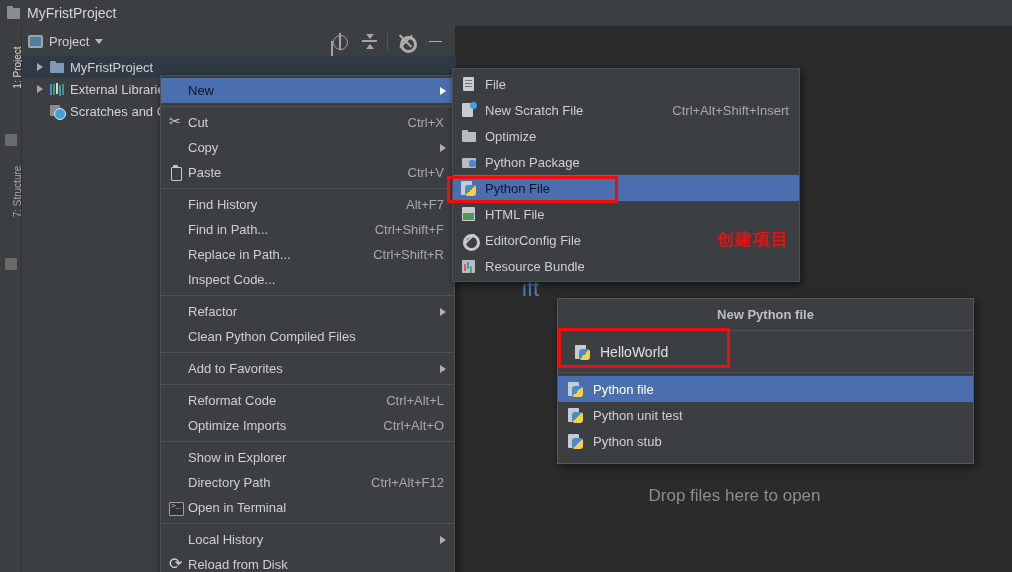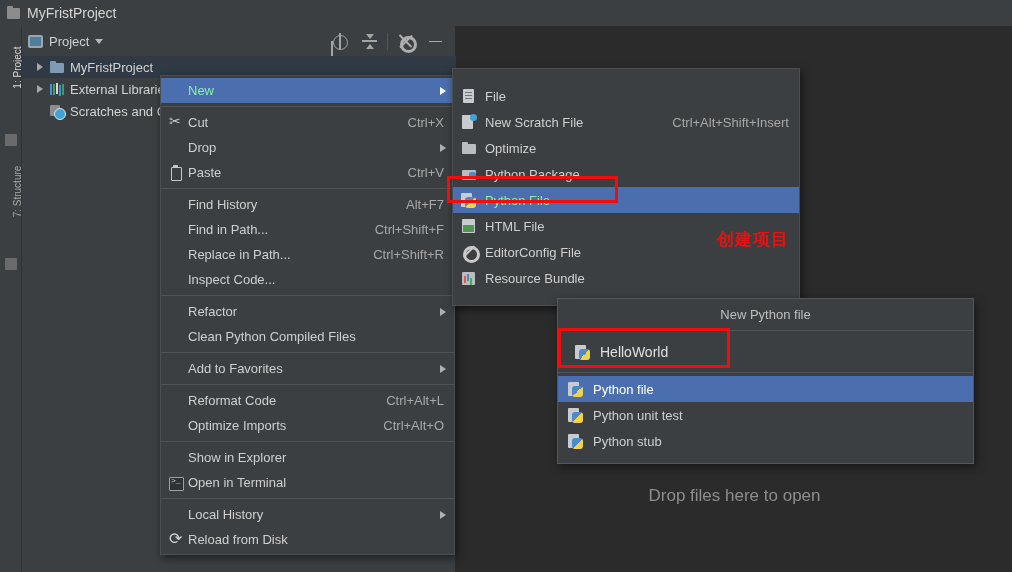--- a/index.html
+++ b/index.html
@@ -168,21 +168,21 @@
   .ctxmenu {
     position:absolute; left:160px; top:75px; width:295px;
     background:#3c3f41; border:1px solid #4c4f51;
     box-shadow:2px 3px 8px rgba(0,0,0,.55);
     padding:2px 0;
   }
   .mi {
     height:25px; display:flex; align-items:center; position:relative;
     padding-left:6px; color:#cfcfcf; font-size:13px; white-space:nowrap;
   }
-  .mi.selected { background:#4b6eaf; color:#86efac;align-items:center; }
+  .mi.selected { background:#4b6eaf; color:#0f172a;align-items:center; }
   .mi-ico { width:18px; flex:0 0 18px; height:16px; position:relative; margin-right:3px; }
   .mi-label { flex:1; }
   .mi-shortcut { color:#a8a8a8; font-size:13px; padding-right:10px; }
   .mi-sub {
     position:absolute; right:8px; top:50%; margin-top:-4px;
     width:0;height:0;border-top:4px solid transparent;border-bottom:4px solid transparent;
     border-left:6px solid #b0b0b0;
   }
   .mi.selected .mi-sub { border-left-color:#ffffff; }
   .msep { height:1px; background:#4f5355; margin:3px 0; }
@@ -209,21 +209,21 @@
   }
   .g-reload:before{
     content:"\27F3"; position:absolute; left:2px; top:-3px; font-size:16px; color:#cfcfcf;
   }
 
   
   .submenu {
     position:absolute; left:452px; top:68px; width:348px;
     background:#3c3f41; border:1px solid #4c4f51;
     box-shadow:2px 3px 8px rgba(0,0,0,.55);
-    padding:14px 0;
+    padding:2px 0;
   }
   .submenu .mi { height:26px; padding-left:7px; }
   .sub-ico { width:18px; flex:0 0 18px; height:16px; position:relative; margin-right:7px; }
 
   .ic-file:before{
     content:""; position:absolute; left:3px; top:1px; width:11px;height:14px;
     background:#c8ccd0; border-radius:1px;
   }
   .ic-file:after{
     content:""; position:absolute; left:5px; top:4px; width:7px;height:1px;
@@ -300,20 +300,21 @@
   
   .pyfile-popup {
     position:absolute; left:557px; top:298px; width:417px; height:166px;
     background:#3c3f41; border:1px solid #555859;
     box-shadow:2px 3px 9px rgba(0,0,0,.5);
   }
   .pyfile-title {
     height:32px; display:flex; align-items:center; justify-content:center;
     color:#bfbfbf; font-size:13px;
     border-bottom:1px solid #4f5355;
+    font-weight:bold;
   }
   .pyfile-input {
     height:42px; display:flex; align-items:center; padding-left:16px;
     border-bottom:1px solid #4f5355; background:#3c3f41;
   }
   .pyfile-input .ic-py { margin-right:8px; }
   .pyfile-value { color:#e0e0e0; font-size:14px; }
   .kind-list { padding-top:3px; }
   .kind-row {
     height:26px; display:flex; align-items:center; padding-left:9px;
@@ -393,21 +394,21 @@
     </div>
     <div class="msep"></div>
 
     <div class="mi">
       <div class="mi-ico g-scissors"></div>
       <div class="mi-label">Cut</div>
       <div class="mi-shortcut">Ctrl+X</div>
     </div>
     <div class="mi">
       <div class="mi-ico"></div>
-      <div class="mi-label">Drop</div>
+      <div class="mi-label">Copy</div>
       <div class="mi-sub"></div>
     </div>
     <div class="mi">
       <div class="mi-ico g-clipboard"></div>
       <div class="mi-label">Paste</div>
       <div class="mi-shortcut">Ctrl+V</div>
     </div>
     <div class="msep"></div>
 
     <div class="mi">
@@ -457,20 +458,25 @@
     <div class="mi">
       <div class="mi-ico"></div>
       <div class="mi-label">Optimize Imports</div>
       <div class="mi-shortcut">Ctrl+Alt+O</div>
     </div>
     <div class="msep"></div>
 
     <div class="mi">
       <div class="mi-ico"></div>
       <div class="mi-label">Show in Explorer</div>
+    </div>
+    <div class="mi">
+      <div class="mi-ico"></div>
+      <div class="mi-label">Directory Path</div>
+      <div class="mi-shortcut">Ctrl+Alt+F12</div>
     </div>
     <div class="mi">
       <div class="mi-ico g-terminal"></div>
       <div class="mi-label">Open in Terminal</div>
     </div>
     <div class="msep"></div>
 
     <div class="mi">
       <div class="mi-ico"></div>
       <div class="mi-label">Local History</div>

